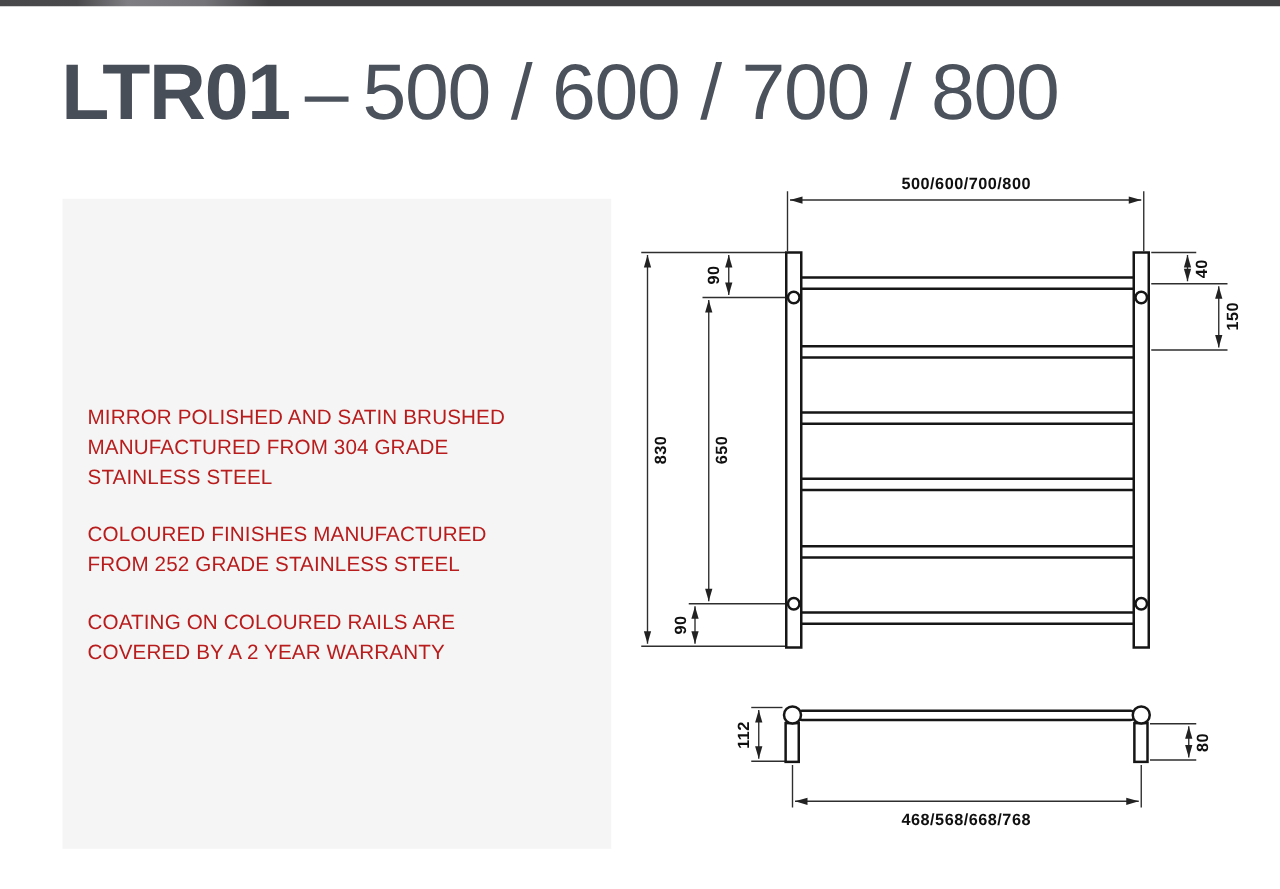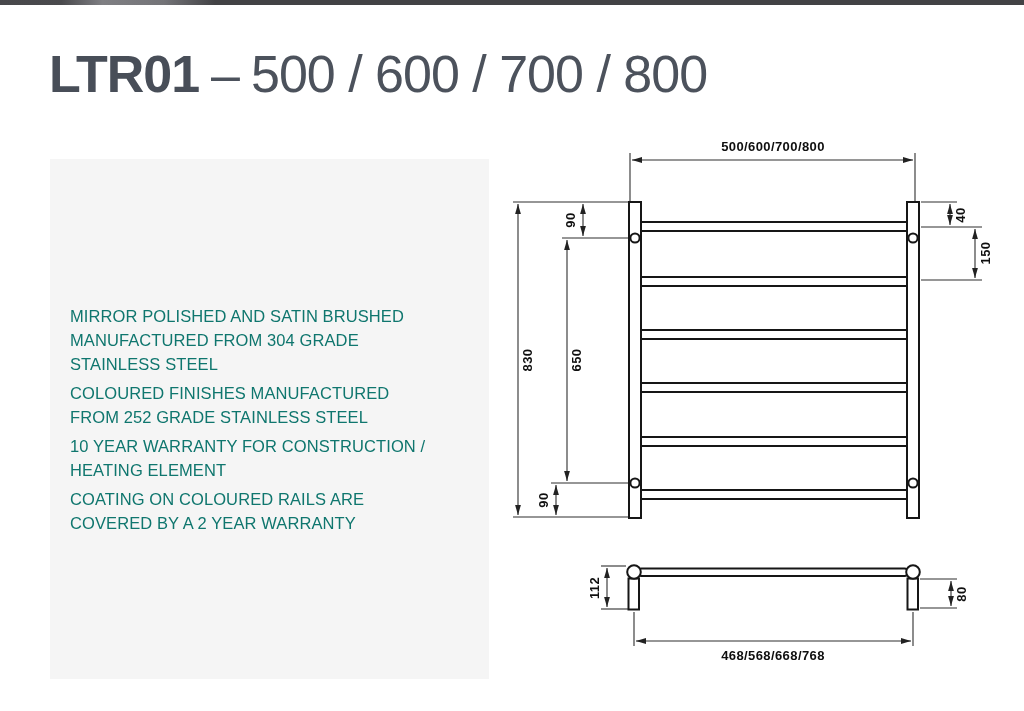--- a/index.html
+++ b/index.html
@@ -6,33 +6,33 @@
   #page{
     position:relative;width:1024px;height:711px;background:#ffffff;
     font-family:"Liberation Sans", sans-serif;overflow:hidden;
   }
   .top-bar{
     position:absolute;left:0;top:0;width:1024px;height:5px;
     background:linear-gradient(to right,#48484b 0%,#4a4a4d 6%,#7f7f83 10%,#747478 16%,#424245 21%,#424245 100%);
   }
   .title{
     position:absolute;left:49px;top:48px;white-space:nowrap;
-    font-size:52px;line-height:52px;color:#484e58;letter-spacing:-1px;
+    font-size:63px;line-height:52px;color:#484e58;letter-spacing:-1px;
   }
   .title .model{font-weight:700;}
   .title .sep{font-weight:400;margin:0 12px;color:#4c525c;}
   .title .sizes{font-weight:400;color:#4c525c;}
   .info-box{
     position:absolute;left:50px;top:159px;width:439px;height:520px;
     background:#f5f5f5;display:flex;flex-direction:column;justify-content:center;
     box-sizing:border-box;padding:0 18px 0 20px;
   }
   .info-box p{
-    margin:0 0 5px 0;white-space:pre-line;
-    font-size:16.5px;line-height:24px;color:#0f766e;letter-spacing:0.1px;
+    margin:17px 0 5px 0;white-space:pre-line;
+    font-size:16.5px;line-height:24px;color:#b91c1c;letter-spacing:0.1px;
   }
   .info-box p:last-child{margin-bottom:0;}
   svg text{
     font-family:"Liberation Sans", sans-serif;
     font-size:13px;font-weight:bold;fill:#0f0f0f;letter-spacing:0.4px;
   }
   svg .dims{stroke:#2e2e2e;stroke-width:1.1;fill:none;}
   svg .obj{stroke:#161616;stroke-width:2;fill:#ffffff;}
 </style>
 </head>
@@ -45,22 +45,20 @@
   <div class="title">
     <span class="model">LTR01</span><span class="sep">–</span><span class="sizes">500 / 600 / 700 / 800</span>
   </div>
 
   <div class="info-box">
     <p>MIRROR POLISHED AND SATIN BRUSHED
 MANUFACTURED FROM 304 GRADE
 STAINLESS STEEL</p>
     <p>COLOURED FINISHES MANUFACTURED
 FROM 252 GRADE STAINLESS STEEL</p>
-    <p>10 YEAR WARRANTY FOR CONSTRUCTION /
-HEATING ELEMENT</p>
     <p>COATING ON COLOURED RAILS ARE
 COVERED BY A 2 YEAR WARRANTY</p>
   </div>
 
   <svg width="1024" height="711" viewBox="0 0 1024 711" style="position:absolute;left:0;top:0;">
     <defs>
       <marker id="arr" markerUnits="userSpaceOnUse" markerWidth="12" markerHeight="8" refX="11" refY="4" orient="auto-start-reverse">
         <path d="M11,4 L1,6.9 L1,1.1 Z" fill="#222"></path>
       </marker>
     </defs>

